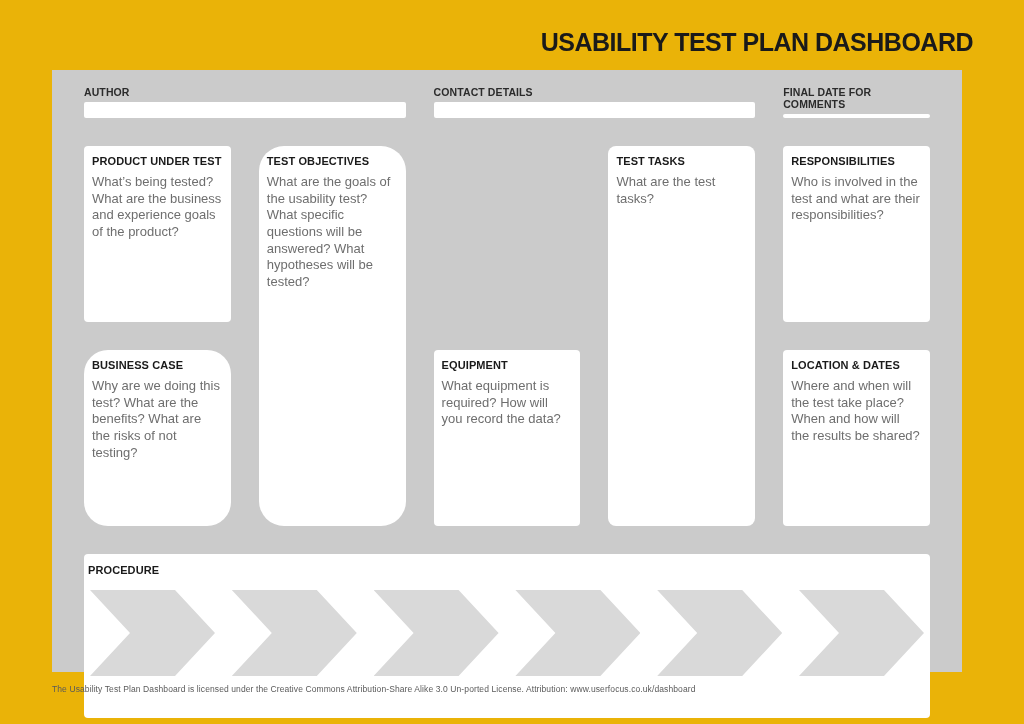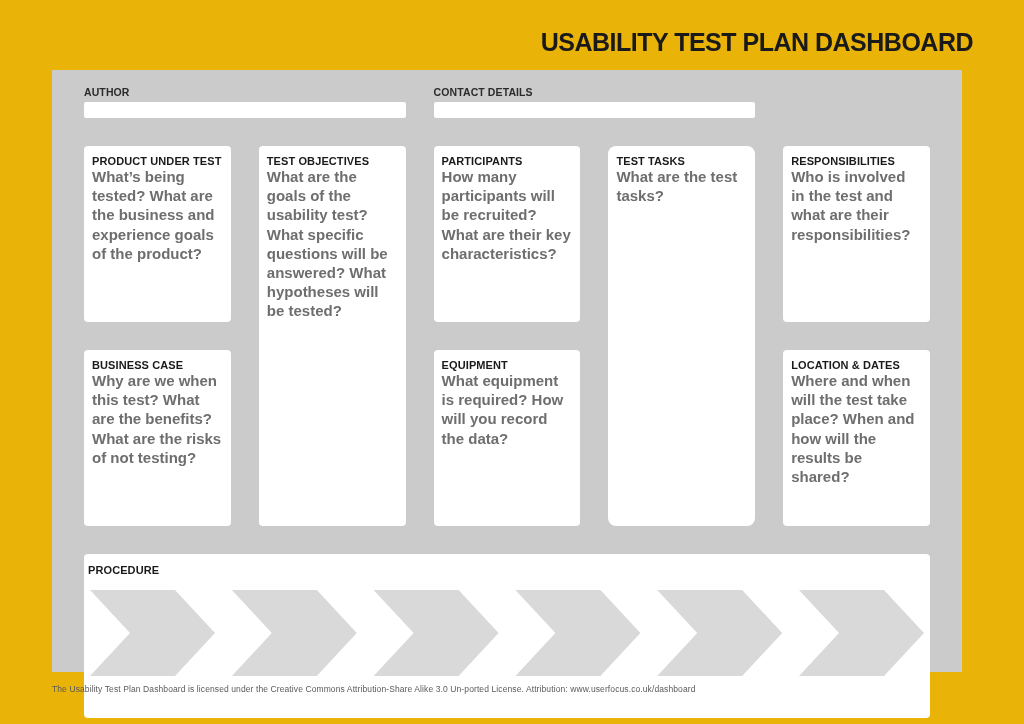--- a/index.html
+++ b/index.html
@@ -44,28 +44,28 @@
   .area-final{grid-column:5/6;grid-row:1;}
 
   
   .card{
     background:var(--card-bg);
     border-radius:4px;
     padding:9px 9px 26px 8px;
     overflow:hidden;
   }
   .card-title{font-size:11px;font-weight:bold;color:var(--ink);letter-spacing:0.1px;}
-  .card-prompt{font-size:15px;line-height:1.28;color:var(--muted);font-weight:bold;}
+  .card-prompt{font-size:13px;line-height:1.28;color:var(--muted);margin-top:7px;}
 
   .area-product{grid-column:1;grid-row:2;}
-  .area-objectives{grid-column:2;grid-row:2/span 2;}
+  .area-objectives{grid-column:2;grid-row:2/span 2;border-radius:25px;}
   .area-participants{grid-column:3;grid-row:2;}
   .area-tasks{grid-column:4;grid-row:2/span 2;border-radius:8px;}
   .area-resp{grid-column:5;grid-row:2;}
-  .area-business{grid-column:1;grid-row:3;}
+  .area-business{grid-column:1;grid-row:3;border-radius:24px;}
   .area-equipment{grid-column:3;grid-row:3;}
   .area-location{grid-column:5;grid-row:3;}
   .area-procedure{grid-column:1/-1;grid-row:4;padding:10px 4px;}
 
   
   .steps{
     display:flex;justify-content:space-between;align-items:center;
     margin-top:14px;padding:0 2px;
   }
   .chevron{
@@ -90,49 +90,49 @@
     <div class="grid">
 
       <div class="field area-author">
         <div class="field-label">AUTHOR</div>
         <div class="field-input"></div>
       </div>
       <div class="field area-contact">
         <div class="field-label">CONTACT DETAILS</div>
         <div class="field-input"></div>
       </div>
+      <div class="field area-final">
+        <div class="field-label">FINAL DATE FOR COMMENTS</div>
+        <div class="field-input"></div>
+      </div>
 
       <section class="card area-product">
         <h2 class="card-title">PRODUCT UNDER TEST</h2>
         <p class="card-prompt">What’s being tested? What are the business and experience goals of the product?</p>
       </section>
 
       <section class="card area-objectives">
         <h2 class="card-title">TEST OBJECTIVES</h2>
         <p class="card-prompt">What are the goals of the usability test? What specific questions will be answered? What hypotheses will be tested?</p>
       </section>
 
-      <section class="card area-participants">
-        <h2 class="card-title">PARTICIPANTS</h2>
-        <p class="card-prompt">How many participants will be recruited? What are their key characteristics?</p>
-      </section>
 
       <section class="card area-tasks">
         <h2 class="card-title">TEST TASKS</h2>
         <p class="card-prompt">What are the test tasks?</p>
       </section>
 
       <section class="card area-resp">
         <h2 class="card-title">RESPONSIBILITIES</h2>
         <p class="card-prompt">Who is involved in the test and what are their responsibilities?</p>
       </section>
 
       <section class="card area-business">
         <h2 class="card-title">BUSINESS CASE</h2>
-        <p class="card-prompt">Why are we when this test? What are the benefits? What are the risks of not testing?</p>
+        <p class="card-prompt">Why are we doing this test? What are the benefits? What are the risks of not testing?</p>
       </section>
 
       <section class="card area-equipment">
         <h2 class="card-title">EQUIPMENT</h2>
         <p class="card-prompt">What equipment is required? How will you record the data?</p>
       </section>
 
       <section class="card area-location">
         <h2 class="card-title">LOCATION &amp; DATES</h2>
         <p class="card-prompt">Where and when will the test take place? When and how will the results be shared?</p>

